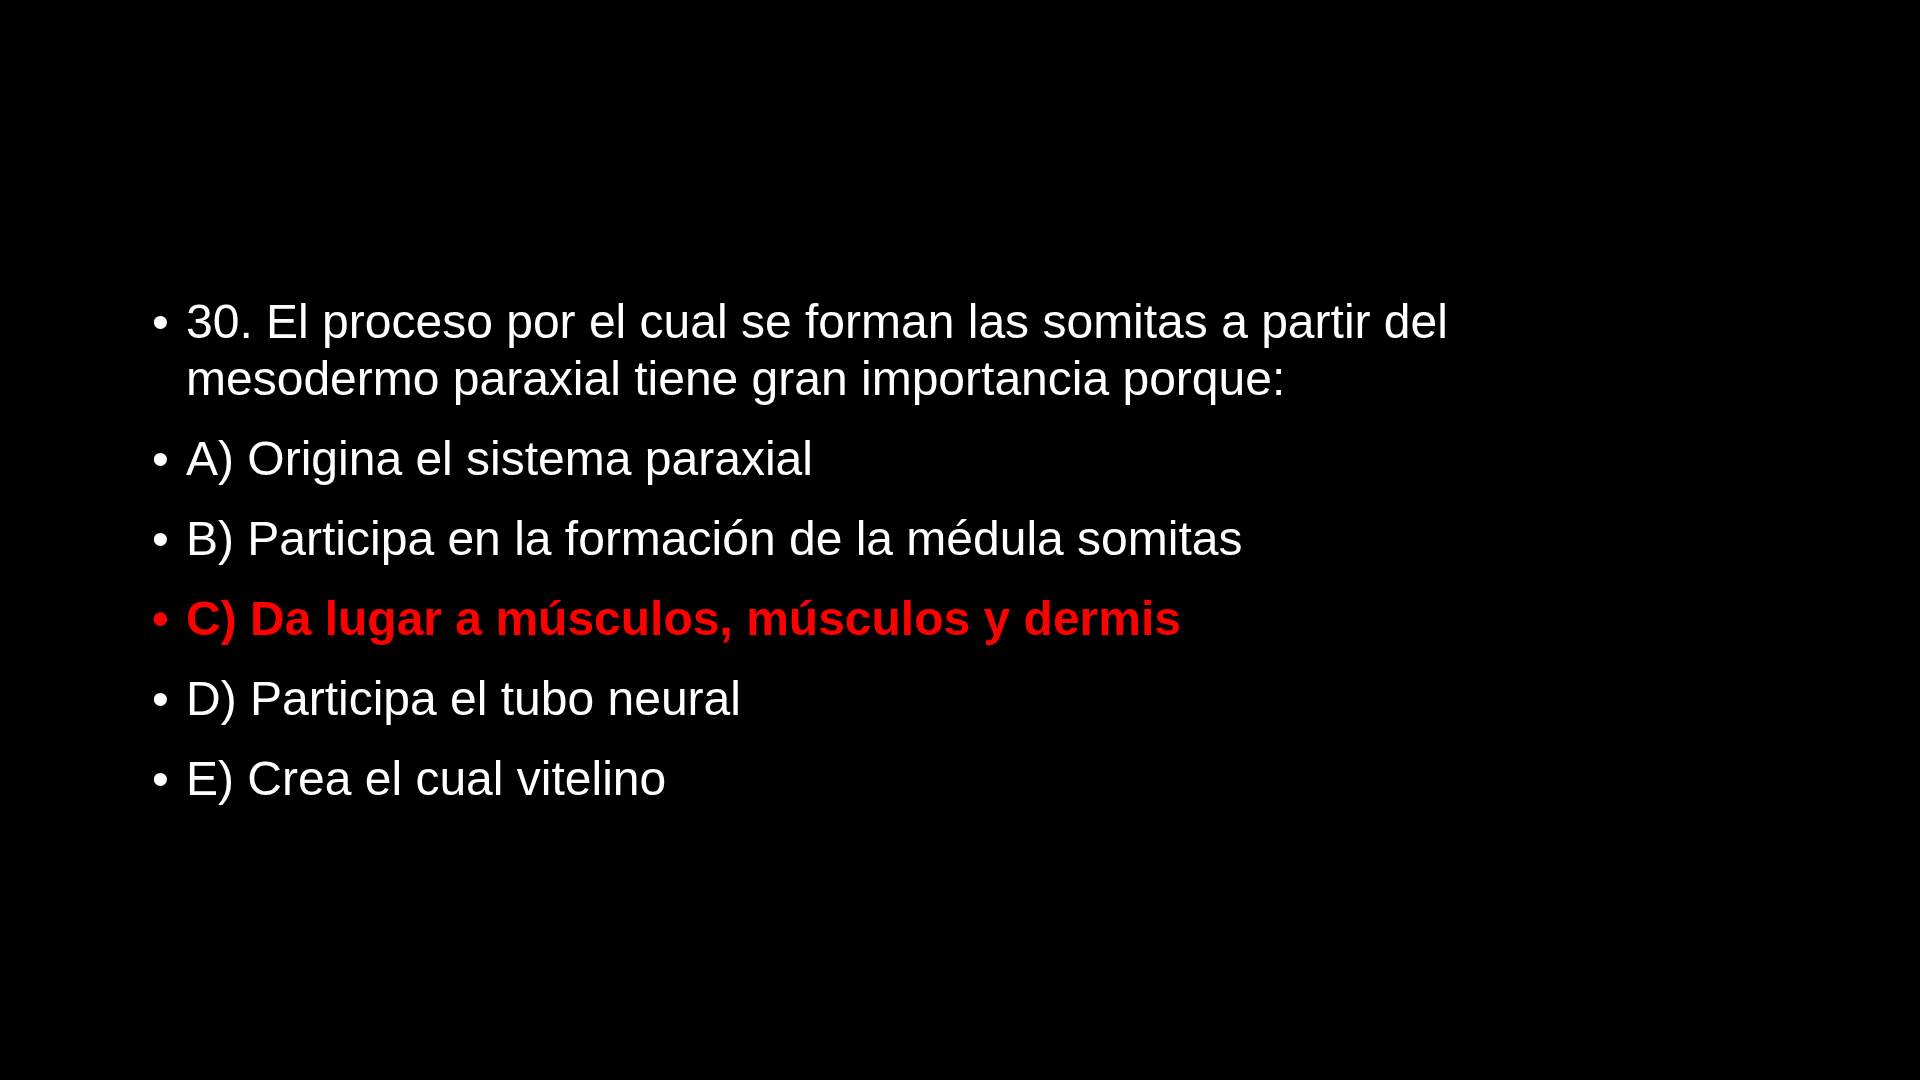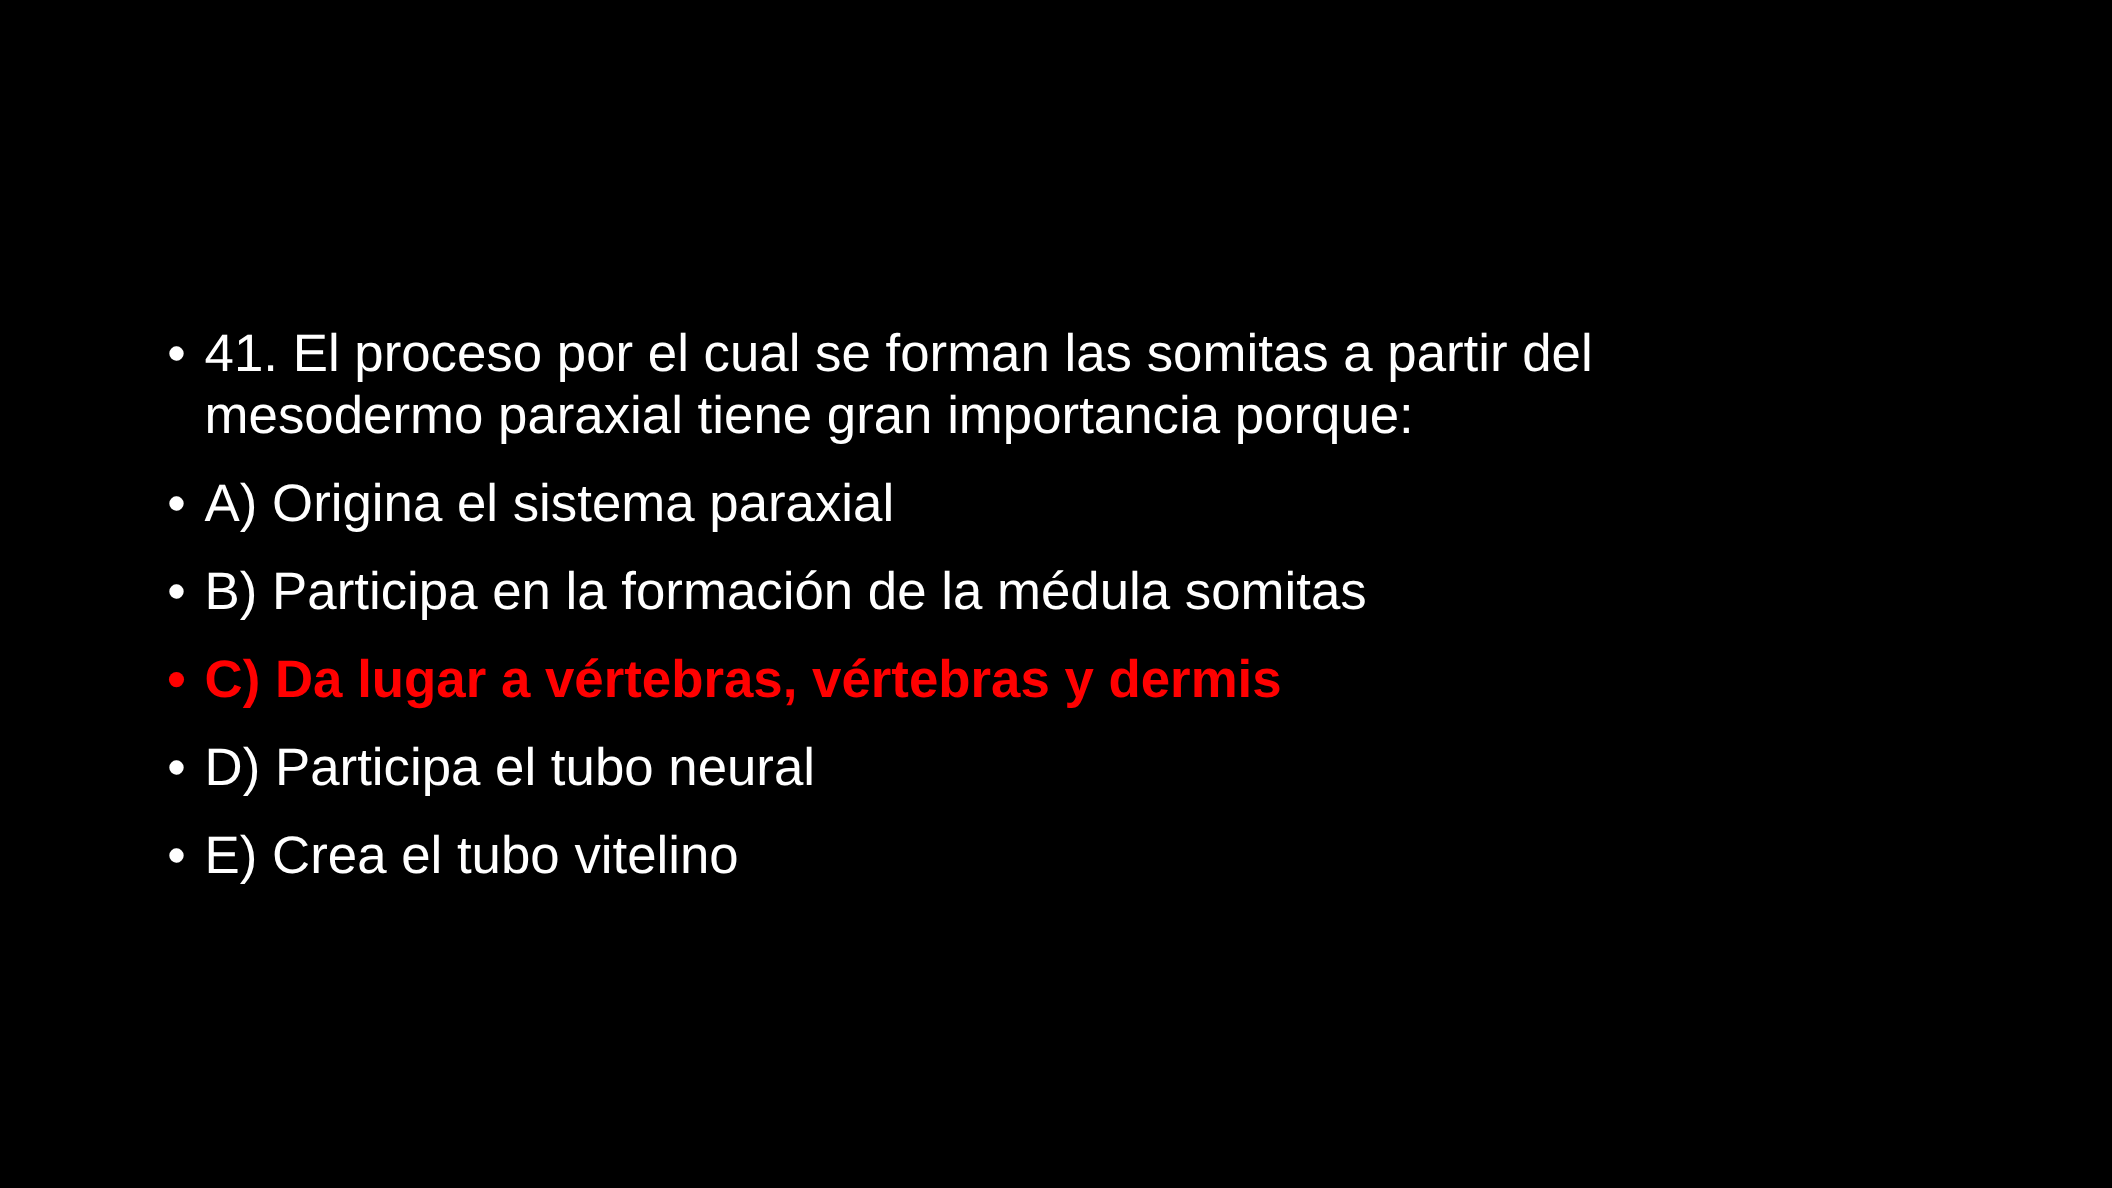--- a/index.html
+++ b/index.html
@@ -44,42 +44,42 @@
   }
 </style>
 </head>
 <body>
 
 <div class="slide">
   <ul class="bullet-list">
 
     <li class="bullet-item">
       <span class="bullet-glyph">•</span>
-      <span class="bullet-text">41. El proceso por el cual se forman las somitas a partir del mesodermo paraxial tiene gran importancia porque:</span>
+      <span class="bullet-text">30. El proceso por el cual se forman las somitas a partir del mesodermo paraxial tiene gran importancia porque:</span>
     </li>
 
     <li class="bullet-item">
       <span class="bullet-glyph">•</span>
       <span class="bullet-text">A) Origina el sistema paraxial</span>
     </li>
 
     <li class="bullet-item">
       <span class="bullet-glyph">•</span>
       <span class="bullet-text">B) Participa en la formación de la médula somitas</span>
     </li>
 
     <li class="bullet-item highlight">
       <span class="bullet-glyph">•</span>
-      <span class="bullet-text">C) Da lugar a vértebras, vértebras y dermis</span>
+      <span class="bullet-text">C) Da lugar a músculos, músculos y dermis</span>
     </li>
 
     <li class="bullet-item">
       <span class="bullet-glyph">•</span>
       <span class="bullet-text">D) Participa el tubo neural</span>
     </li>
 
     <li class="bullet-item">
       <span class="bullet-glyph">•</span>
-      <span class="bullet-text">E) Crea el tubo vitelino</span>
+      <span class="bullet-text">E) Crea el cual vitelino</span>
     </li>
 
   </ul>
 </div>
 
 </body></html>

